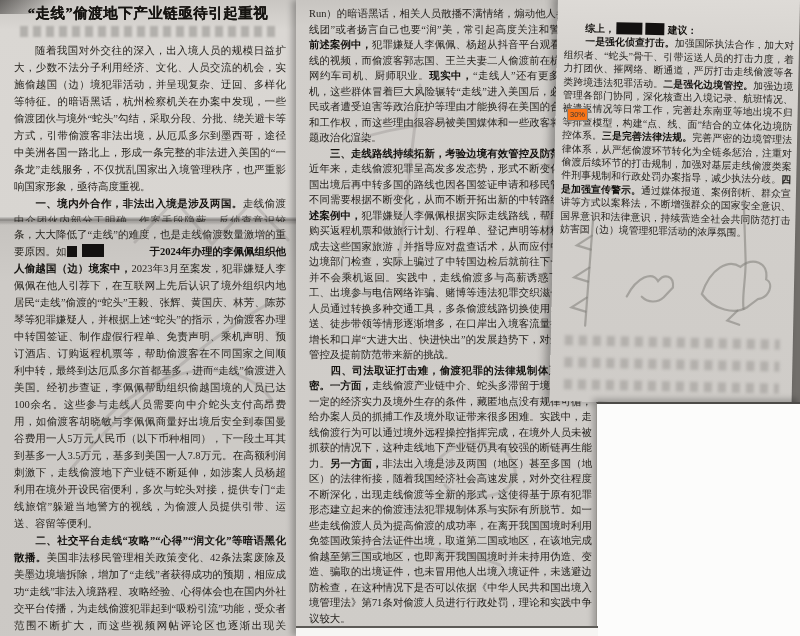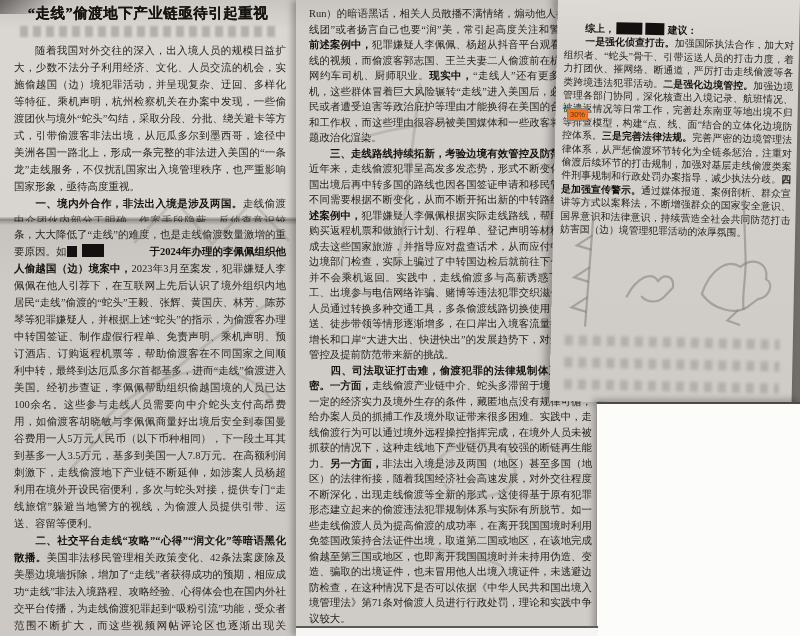--- a/index.html
+++ b/index.html
@@ -65,21 +65,21 @@
 </style>
 </head>
 <body>
 
 <div class="canvas">
 
   <div class="page page-left">
     <div class="seg-top">
       <h1 class="doc-title">“走线”偷渡地下产业链亟待引起重视</h1>
       <div class="bleed"></div>
-      <p class="body-text" style="text-indent:21px">随着我国对外交往的深入，出入境人员的规模日益扩大，少数不法分子利用经济、文化、人员交流的机会，实施偷越国（边）境犯罪活动，并呈现复杂、迂回、多样化等特征。乘机声明，杭州检察机关在办案中发现，一些偷渡团伙与境外“蛇头”勾结，采取分段、分批、绕关避卡等方式，引带偷渡客非法出境，从厄瓜多尔到墨西哥，途径中美洲各国一路北上，形成一条完整的非法进入美国的“一条龙”走线服务，不仅扰乱国家出入境管理秩序，也严重影响国家形象，亟待高度重视。</p>
+      <p class="body-text" style="text-indent:21px">随着我国对外交往的深入，出入境人员的规模日益扩大，少数不法分子利用经济、文化、人员交流的机会，实施偷越国（边）境犯罪活动，并呈现复杂、迂回、多样化等特征。的暗语黑话，杭州检察机关在办案中发现，一些偷渡团伙与境外“蛇头”勾结，采取分段、分批、绕关避卡等方式，引带偷渡客非法出境，从厄瓜多尔到墨西哥，途径中美洲各国一路北上，形成一条完整的非法进入美国的“一条龙”走线服务，不仅扰乱国家出入境管理秩序，也严重影响国家形象，亟待高度重视。</p>
       <p class="body-text"><span class="ind"></span><b>一、境内外合作，非法出入境是涉及两国。</b><span>走线偷渡中介团伙内部分工明确，作案手段隐蔽，反侦查意识较强，已经形成内地招募、跨省运送、中转藏匿、边境引带等全流程犯罪产业链</span></p>
     </div>
     <div class="seg-bottom">
       <p class="body-text"><span>条，大大降低了“走线”的难度，也是走线偷渡数量激增的重要原因。如</span><span class="redact r-sm"></span><span class="redact r-lg"></span><span class="rgap"></span><b>于2024年办理的李佩佩组织他人偷越国（边）境案中，</b><span>2023年3月至案发，犯罪嫌疑人李佩佩在他人引荐下，在互联网上先后认识了境外组织内地居民“走线”偷渡的“蛇头”王毅、张辉、黄国庆、林芳、陈苏琴等犯罪嫌疑人，并根据上述“蛇头”的指示，为偷渡客办理中转国签证、制作虚假行程单、免责声明、乘机声明、预订酒店、订购返程机票等，帮助偷渡客在不同国家之间顺利中转，最终到达厄瓜多尔首都基多，进而“走线”偷渡进入美国。经初步查证，李佩佩帮助组织偷越国境的人员已达100余名。这些参与走线人员需要向中介蛇头支付高昂费用，如偷渡客胡晓敏与李佩佩商量好出境后安全到泰国曼谷费用一人5万元人民币（以下币种相同），下一段土耳其到基多一人3.5万元，基多到美国一人7.8万元。在高额利润刺激下，走线偷渡地下产业链不断延伸，如涉案人员杨超利用在境外开设民宿便利，多次与蛇头对接，提供专门“走线旅馆”躲避当地警方的视线，为偷渡人员提供引带、运送、容留等便利。</span></p>
       <p class="body-text"><span class="ind"></span><b>二、社交平台走线“攻略”“心得”“润文化”等暗语黑化散播。</b><span>美国非法移民管理相关政策变化、42条法案废除及美墨边境墙拆除，增加了“走线”者获得成功的预期，相应成功“走线”非法入境路程、攻略经验、心得体会也在国内外社交平台传播，为走线偷渡犯罪起到“吸粉引流”功能，受众者范围不断扩大，而这些视频网帖评论区也逐渐出现关于“润”学（英文“跑路”</span></p>
     </div>
     <div class="seam"></div>
     <div class="corner-shadow"></div>
   </div>
 

